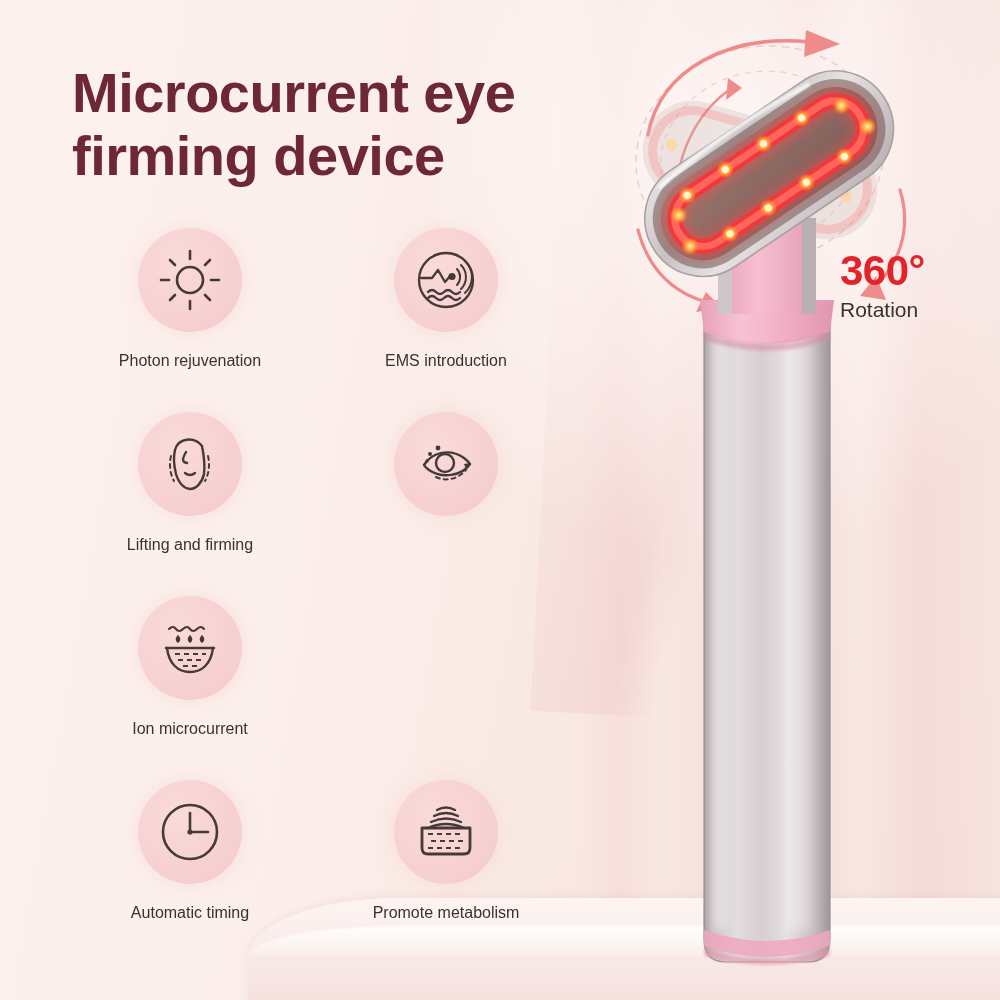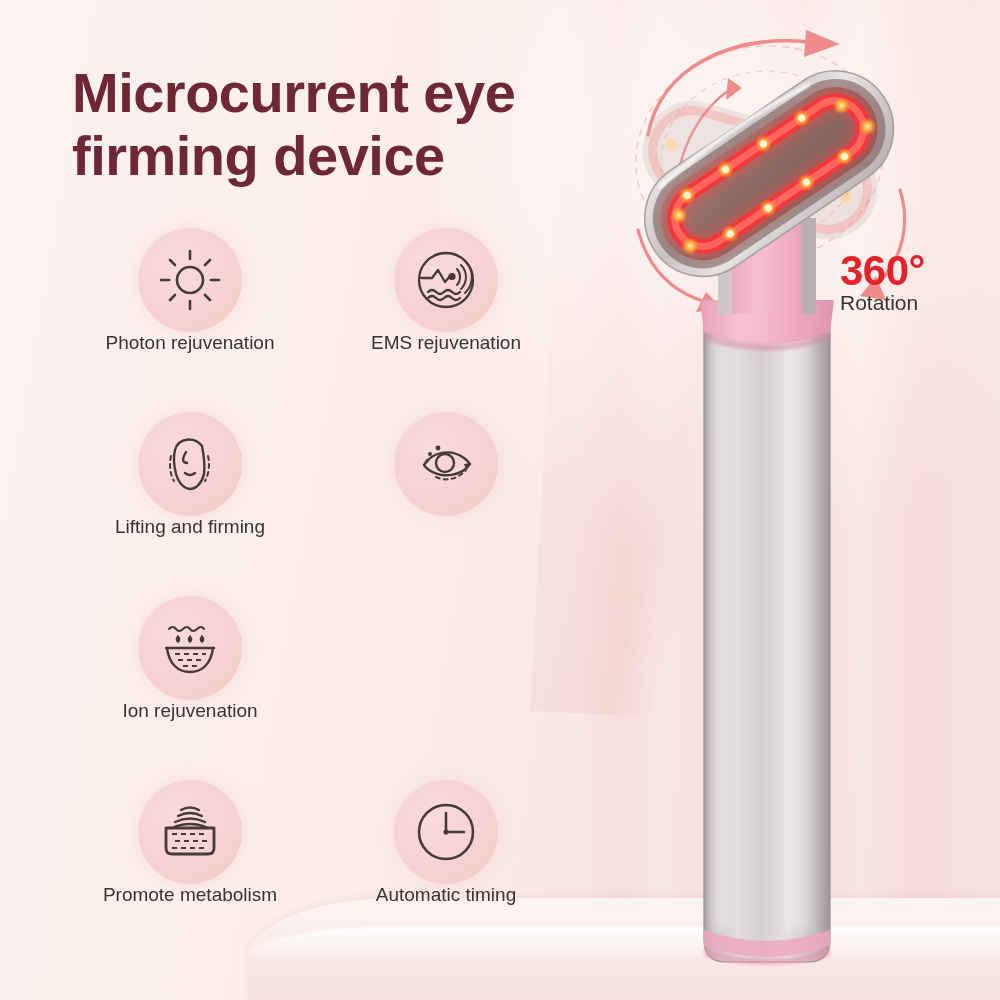--- a/index.html
+++ b/index.html
@@ -110,21 +110,22 @@
     background: radial-gradient(circle at 38% 34%, #fadada 0%, #f7d1d1 58%, #f3c9c9 100%);
     display: flex;
     align-items: center;
     justify-content: center;
     box-shadow: 0 0 18px rgba(246,208,206,0.55);
   }
   .feature-badge svg {
     display: block;
   }
   .feature-label {
-    font-size: 19px;
+    margin-top: 20px;
+    font-size: 16px;
     color: #393233;
     white-space: nowrap;
   }
 
   
   .device {
     position: absolute;
     left: 600px;
     top: 0px;
     width: 400px;
@@ -140,20 +141,21 @@
     text-align: left;
     line-height: 1;
   }
   .rot-deg {
     font-size: 42px;
     font-weight: bold;
     color: #e4222a;
     letter-spacing: -0.5px;
   }
   .rot-sub {
+    margin-top: 7px;
     font-size: 21px;
     color: #39302f;
   }
 </style>
 </head>
 <body>
 
 <div id="stage">
 
   <div class="bg-stripes"></div>
@@ -334,21 +336,21 @@
             <circle cx="32" cy="32" r="27"></circle>
             <path d="M7,30 L18,30 L24,22 L31,34 L37,27"></path>
             <circle cx="38" cy="28.5" r="3.6" fill="#453a38" stroke="none"></circle>
             <path d="M43,21 A12,12 0 0 1 43,37" stroke-width="2"></path>
             <path d="M47,17 A17,17 0 0 1 47,41" stroke-width="2"></path>
             <path d="M51,13 A22,22 0 0 1 51,45" stroke-width="2"></path>
             <path d="M14,44 q4,-4 8,0 t8,0 t8,0 t8,0"></path>
             <path d="M14,50 q4,-4 8,0 t8,0 t8,0 t8,0"></path>
           </svg>
         </div>
-        <div class="feature-label">EMS rejuvenation</div>
+        <div class="feature-label">EMS introduction</div>
       </div>
     </div>
 
     <div class="feature-row">
       <div class="feature">
         <div class="feature-badge">
           <svg width="64" height="64" viewBox="0 0 64 64" fill="none" stroke="#453a38" stroke-width="2.4" stroke-linecap="round" stroke-linejoin="round">
             <path d="M44,14 C36,4 20,6 17,18 C15,26 16,34 18,42 C21,52 27,57 32,57 C38,57 44,51 46,42 C47,34 46,24 44,14 Z"></path>
             <path d="M28,20 C25,25 24,28 26,30 L29,31"></path>
             <path d="M27,41 q5,4 10,0"></path>
@@ -390,26 +392,38 @@
               <line x1="35" y1="38" x2="40" y2="38"></line>
               <line x1="44" y1="38" x2="48" y2="38"></line>
               <line x1="20" y1="44" x2="25" y2="44"></line>
               <line x1="29" y1="44" x2="34" y2="44"></line>
               <line x1="38" y1="44" x2="43" y2="44"></line>
               <line x1="25" y1="50" x2="30" y2="50"></line>
               <line x1="34" y1="50" x2="39" y2="50"></line>
             </g>
           </svg>
         </div>
-        <div class="feature-label">Ion rejuvenation</div>
+        <div class="feature-label">Ion microcurrent</div>
       </div>
 
     </div>
 
     <div class="feature-row">
+      <div class="feature">
+        <div class="feature-badge">
+          <svg width="64" height="64" viewBox="0 0 64 64" fill="none" stroke="#453a38" stroke-width="2.6" stroke-linecap="round">
+            <circle cx="32" cy="32" r="27"></circle>
+            <line x1="32" y1="32" x2="32" y2="13"></line>
+            <line x1="32" y1="32" x2="50" y2="32"></line>
+            <circle cx="32" cy="32" r="2.6" fill="#453a38" stroke="none"></circle>
+          </svg>
+        </div>
+        <div class="feature-label">Automatic timing</div>
+      </div>
+
       <div class="feature">
         <div class="feature-badge">
           <svg width="64" height="64" viewBox="0 0 64 64" fill="none" stroke="#453a38" stroke-width="2.3" stroke-linecap="round" stroke-linejoin="round">
             <path d="M23,10 q9,-5 18,0"></path>
             <path d="M20,16 q12,-6 24,0"></path>
             <path d="M17,22 q15,-7 30,0"></path>
             <path d="M14,28 q18,-8 36,0"></path>
             <path d="M8,28 L56,28 L56,48 q0,6 -6,6 L14,54 q-6,0 -6,-6 Z" stroke-width="2.8"></path>
             <g stroke-width="2" stroke-linecap="butt">
               <line x1="14" y1="34" x2="19" y2="34"></line>
@@ -422,28 +436,16 @@
               <line x1="44" y1="41" x2="49" y2="41"></line>
               <line x1="14" y1="48" x2="19" y2="48"></line>
               <line x1="23" y1="48" x2="28" y2="48"></line>
               <line x1="32" y1="48" x2="37" y2="48"></line>
               <line x1="41" y1="48" x2="46" y2="48"></line>
             </g>
           </svg>
         </div>
         <div class="feature-label">Promote metabolism</div>
       </div>
-
-      <div class="feature">
-        <div class="feature-badge">
-          <svg width="64" height="64" viewBox="0 0 64 64" fill="none" stroke="#453a38" stroke-width="2.6" stroke-linecap="round">
-            <circle cx="32" cy="32" r="27"></circle>
-            <line x1="32" y1="32" x2="32" y2="13"></line>
-            <line x1="32" y1="32" x2="50" y2="32"></line>
-            <circle cx="32" cy="32" r="2.6" fill="#453a38" stroke="none"></circle>
-          </svg>
-        </div>
-        <div class="feature-label">Automatic timing</div>
-      </div>
     </div>
 
   </div>
 </div>
 
 </body></html>

